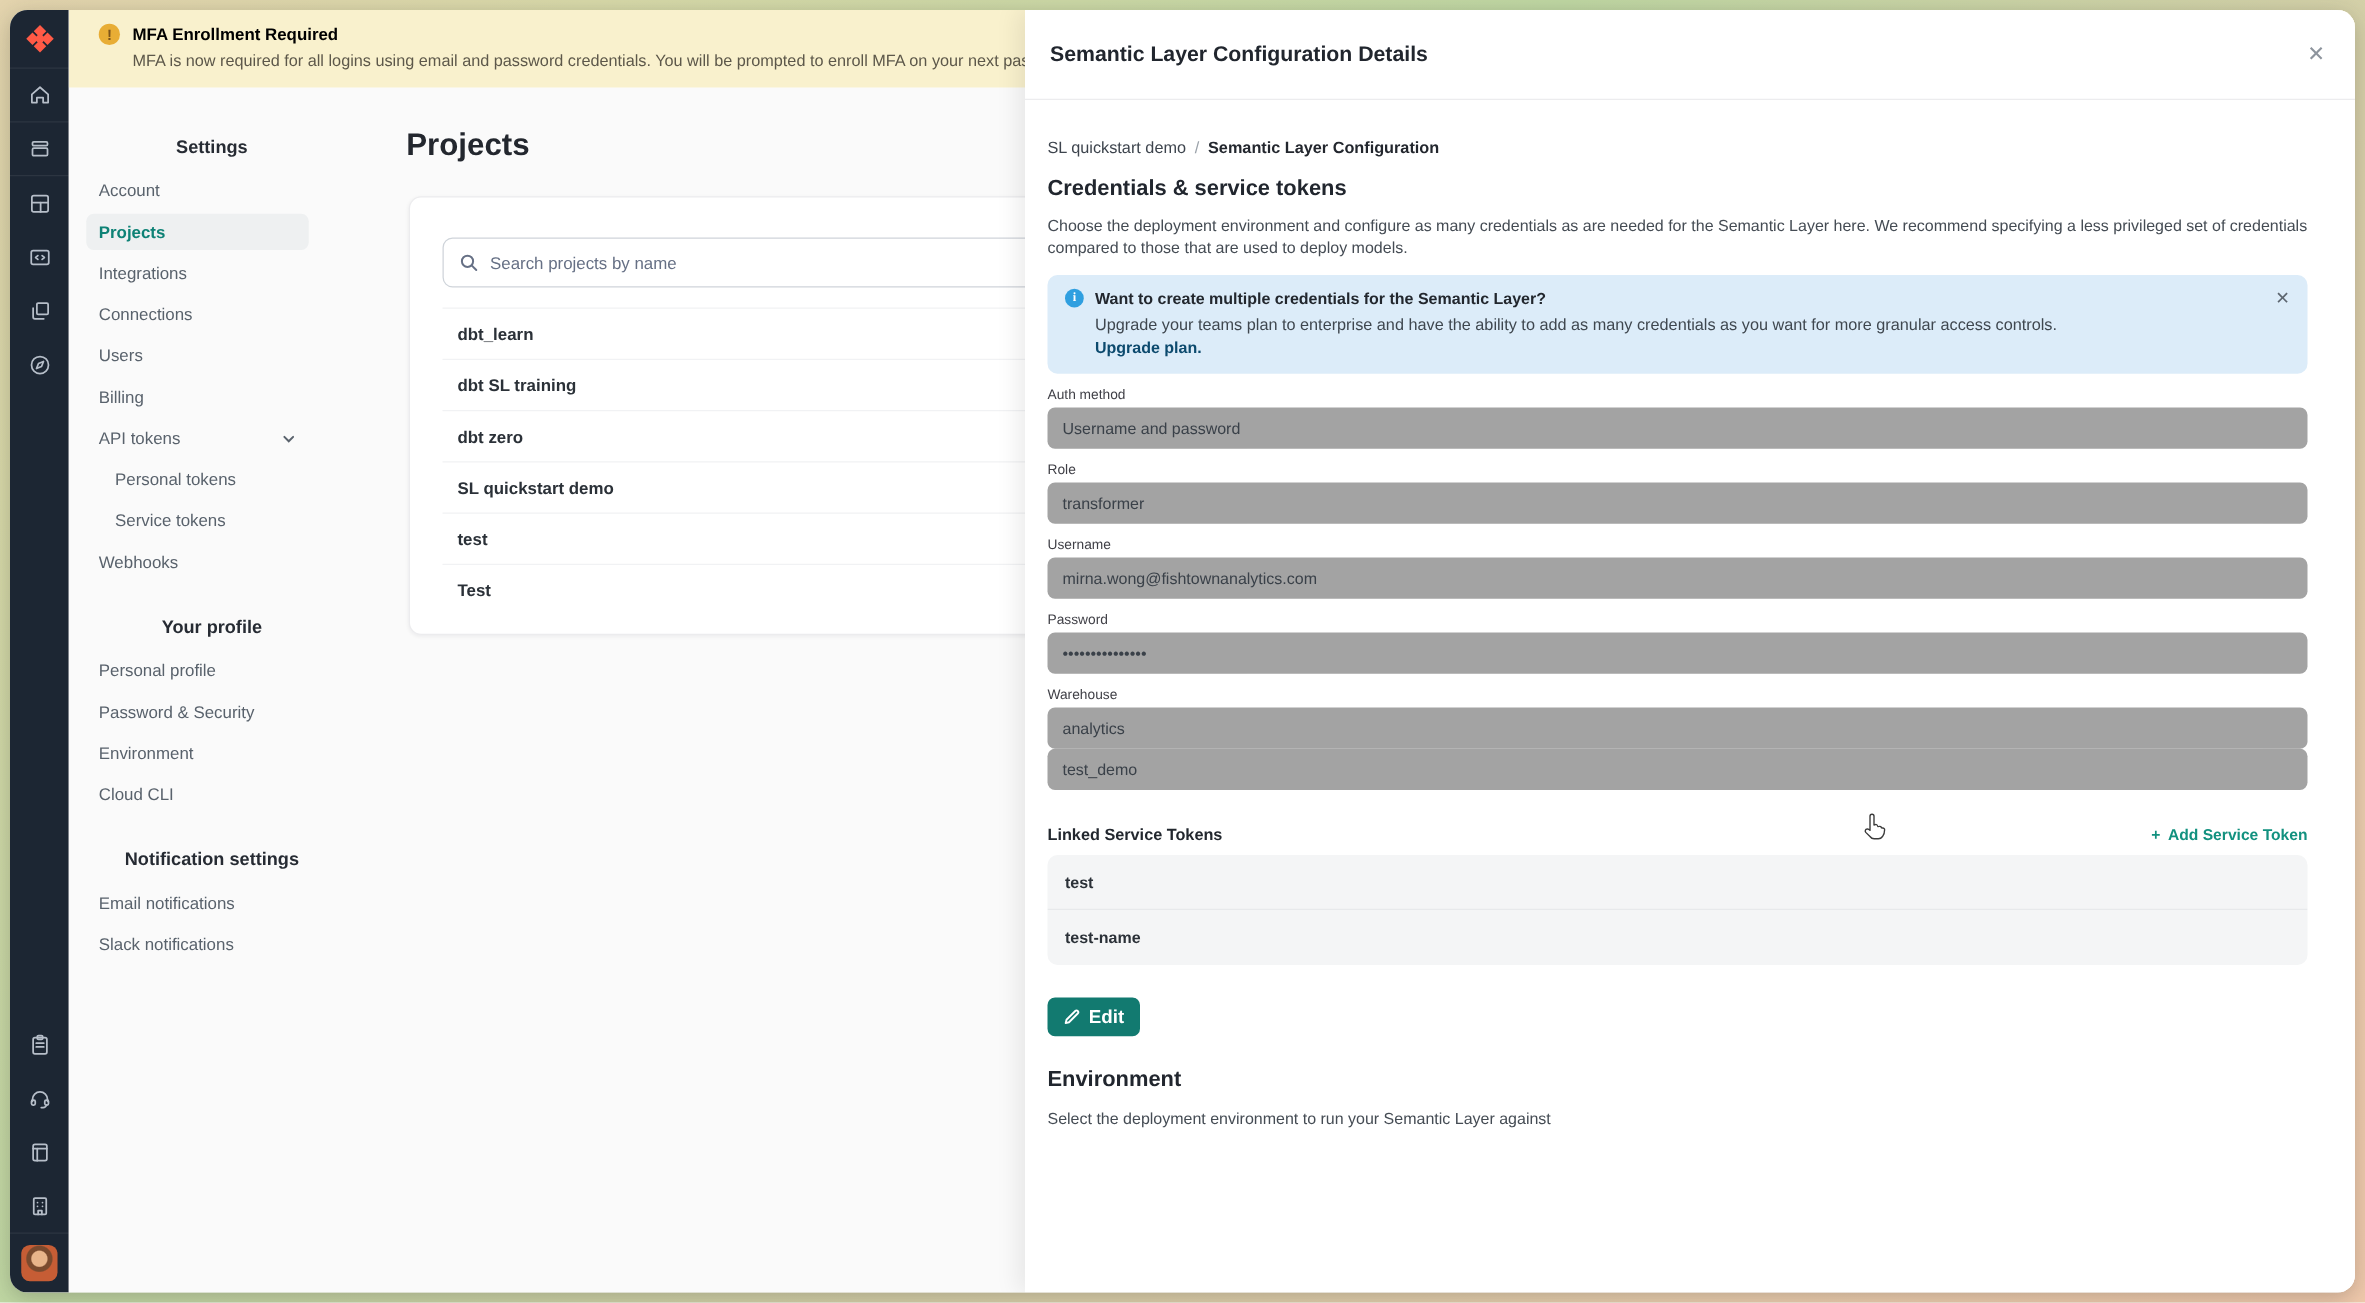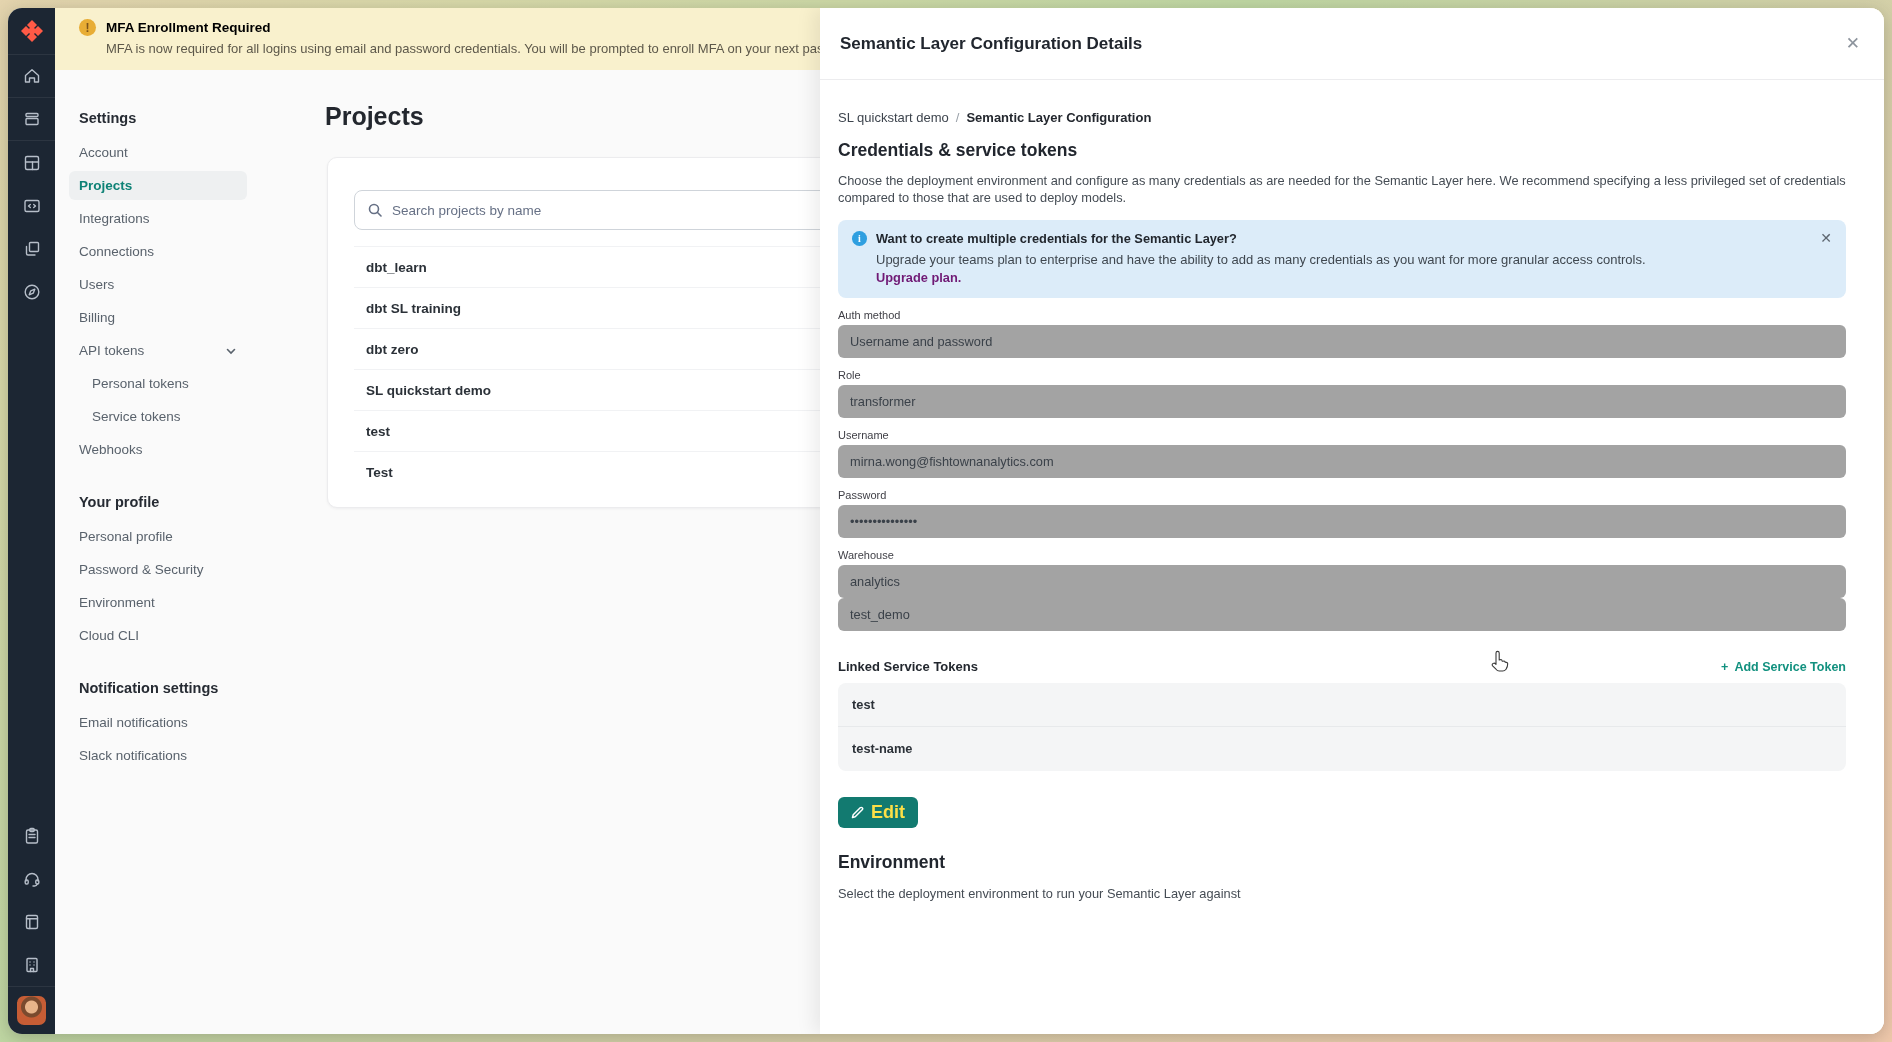--- a/index.html
+++ b/index.html
@@ -25,21 +25,21 @@
   .content { position:relative; flex:1; background:#fafafa; overflow:hidden; }
 
   .banner { position:absolute; top:0; left:0; width:100%; height:62px; background:#f9f1cd; z-index:1; padding:11px 0 0 24px; }
   .banner-title-row { display:flex; align-items:center; gap:10px; }
   .warn-icon { width:17px; height:17px; border-radius:50%; background:#e8ad35; color:#7c531a; font-size:12px; font-weight:bold;
     display:flex; align-items:center; justify-content:center; flex:none; }
   .banner-title { font-size:13.5px; font-weight:bold; color:#000000; }
   .banner-body { margin:5px 0 0 27px; font-size:13px; color:#5d584a; white-space:nowrap; }
 
   
-  .settings-nav { position:absolute; left:0; top:62px; width:205px; padding:40px 0 0 0; font-size:13.5px; color:#59626c; }
+  .settings-nav { position:absolute; left:0; top:62px; width:205px; padding:40px 0 0 0; font-size:13.5px; color:#59626c;text-align:center; }
   .nav-heading { font-size:14.5px; font-weight:bold; color:#262b33; margin:0 0 12px 24px; }
   .nav-heading.gap { margin-top:30px; }
   .nav-item { margin-left:14px; width:178px; height:29px; margin-bottom:4px; display:flex; align-items:center;
     padding:0 10px; border-radius:6px; cursor:pointer; }
   .nav-item.active { background:#eef0f1; color:#0e8276; font-weight:bold; }
   .nav-item.indent { padding-left:23px; }
   .nav-item.spread { justify-content:space-between; }
   .nav-item svg { stroke:#59626c; fill:none; stroke-width:1.6; stroke-linecap:round; }
 
   
@@ -69,34 +69,34 @@
   .crumb-current { font-weight:bold; color:#23272e; }
   .sec-title { margin-top:15px; font-size:17.5px; font-weight:bold; color:#21262e; }
   .sec-desc { margin-top:11px; font-size:12.8px; line-height:1.35; color:#454c54; }
   .info-box { margin-top:13px; background:#dcecf9; border-radius:8px; padding:11px 14px 12px; position:relative; }
   .info-title-row { display:flex; align-items:center; gap:9px; }
   .info-icon { width:15px; height:15px; border-radius:50%; background:#2f9fe0; color:#fff; font-size:10px; font-weight:bold;
     font-family:"Liberation Serif", serif; display:flex; align-items:center; justify-content:center; flex:none; }
   .info-title { font-size:12.8px; font-weight:bold; color:#22272e; }
   .info-close { position:absolute; right:14px; top:10px; background:none; border:none; font-size:14px; color:#5d6younger670; color:#5d6670; cursor:pointer; }
   .info-body { margin:6px 0 0 24px; font-size:13px; color:#3f474f; }
-  .info-link { margin:3px 0 0 24px; font-size:12.8px; font-weight:bold; color:#701a75; cursor:pointer; display:inline-block; }
+  .info-link { margin:3px 0 0 24px; font-size:12.8px; font-weight:bold; color:#0c4a6e; cursor:pointer; display:inline-block; }
   .field-label { margin:11px 0 4px; font-size:11px; color:#3f3f46; }
   .field-value { height:33px; background:#a3a3a3; border-radius:6px; display:flex; align-items:center;
     padding:0 12px; font-size:12.8px; color:#3a4149; cursor:default; }
   .lt-head { margin-top:28px; display:flex; align-items:flex-end; }
   .lt-title { font-size:13px; font-weight:bold; color:#22272e; }
   .lt-add { margin-left:auto; background:none; border:none; font-size:12.5px; font-weight:bold; color:#12917f;
     cursor:pointer; display:flex; gap:6px; align-items:center; font-family:inherit; }
   .tokens-card { margin-top:9px; background:#f4f5f6; border-radius:8px; overflow:hidden; }
   .token-row { height:44px; display:flex; align-items:center; padding-left:14px; font-size:12.8px; font-weight:bold;
     color:#2b3138; border-bottom:1px solid #e7e9eb; cursor:pointer; }
   .token-row:last-child { border-bottom:none; }
   .edit-btn { margin-top:26px; height:31px; padding:0 13px; background:#127a70; border:none; border-radius:6px;
-    color:#fde047; font-size:18px; font-weight:bold; font-family:inherit; display:inline-flex; align-items:center; gap:7px; cursor:pointer; }
+    color:#ffffff; font-size:15px; font-weight:bold; font-family:inherit; display:inline-flex; align-items:center; gap:7px; cursor:pointer; }
   .edit-btn svg { stroke:#fff; fill:none; stroke-width:1.5; stroke-linecap:round; stroke-linejoin:round; }
   .env-title { margin-top:24px; font-size:17.5px; font-weight:bold; color:#21262e; }
   .env-desc { margin-top:13px; font-size:12.8px; color:#454c54; }
   .cursor { position:absolute; left:668px; top:642px; z-index:9; pointer-events:none; }
 </style>
 </head>
 <body>
 
 <div class="frame">
   <div class="window">

